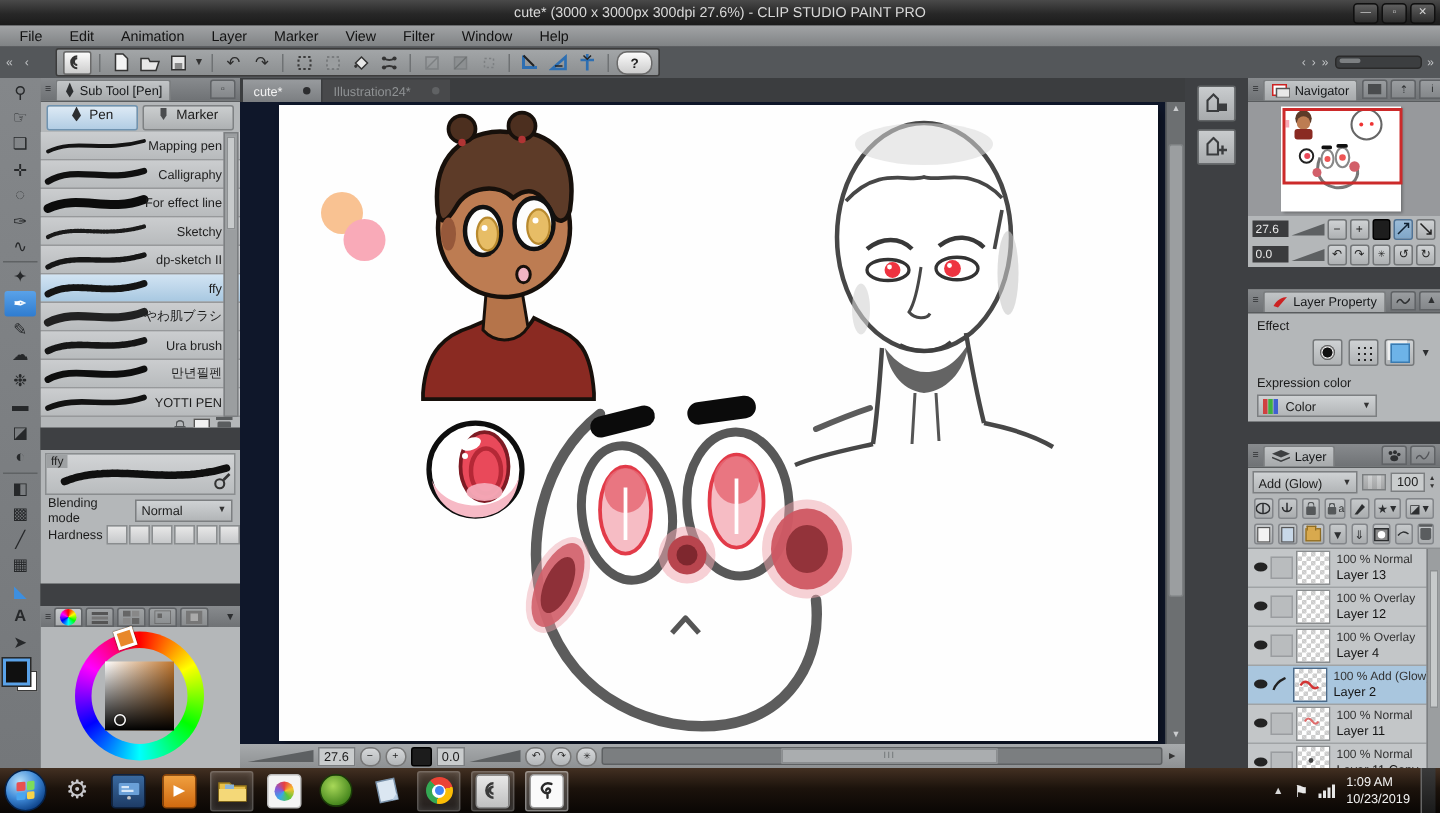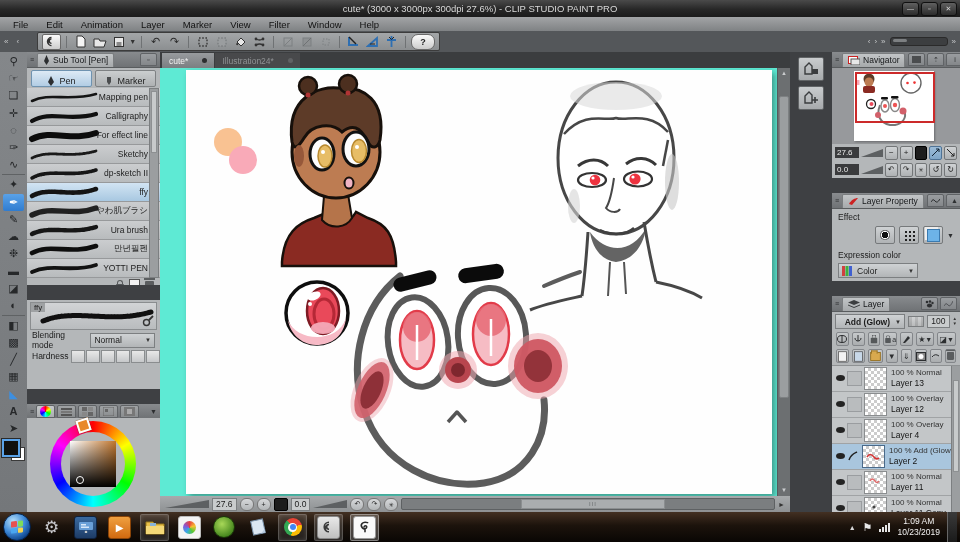--- a/index.html
+++ b/index.html
@@ -56,21 +56,21 @@
   .phead .pmenu{font-size:7px;color:#2c2e30;}
   .ptab{background:linear-gradient(#c2c5c7,#a6a9ab);height:13px;display:flex;align-items:center;
     padding:0 5px;border-radius:2px 2px 0 0;gap:3px;border:1px solid #7a7d7f;border-bottom:none;}
   .ptabicons{margin-left:auto;display:flex;gap:2px;}
   .ptabicon{width:15px;height:11px;background:linear-gradient(#9a9da0,#84878a);
     border:1px solid #606366;border-radius:2px 2px 0 0;display:flex;align-items:center;
     justify-content:center;font-size:7px;color:#2e3032;}
   
   .stabs{display:flex;gap:3px;padding:2px 4px 1px 4px;}
   .stab{flex:1;height:15px;border:1px solid #7e8183;border-radius:2px;display:flex;
-    align-items:flex-end;justify-content:center;gap:4px;font-size:9px;
+    align-items:flex-start;justify-content:center;gap:4px;font-size:9px;
     background:linear-gradient(#cbcecf,#aeb1b3);}
   .stab.sel{background:linear-gradient(#ddeaf5,#b2cde4);border-color:#6f93b0;}
   .blist{position:relative;}
   .brow{height:18px;background:linear-gradient(#cbcdcf,#b8bbbd);
     border-bottom:1px solid #97999b;position:relative;}
   .brow.sel{background:linear-gradient(#d2e4f3,#a8c8e1);}
   .brow svg{position:absolute;left:1px;top:1px;}
   .bname{position:absolute;right:12px;font-size:8.5px;color:#1d1d1d;top:50%;transform:translateY(-50%);}
   .bscroll{position:absolute;right:1px;top:0;bottom:0;width:8px;background:#9b9ea0;border:1px solid #7c7f81;}
   .bscroll i{position:absolute;left:1px;right:1px;top:2px;height:60px;background:#c7cacb;border:1px solid #8d9092;}
@@ -106,21 +106,21 @@
   .cbottom{display:flex;align-items:center;height:24px;padding:0 4px;gap:4px;}
   .cswatches{position:relative;width:26px;height:22px;}
   .cfg{position:absolute;left:0;top:0;width:13px;height:13px;background:#111;
     border:2px solid #7db4e8;box-shadow:0 0 0 1px #333;}
   .cbg{position:absolute;left:9px;top:8px;width:12px;height:12px;background:#fff;border:1px solid #555;}
   .rgbrow{display:flex;align-items:center;gap:3px;font-size:8.5px;color:#202020;margin-left:6px;}
   .rgbsq{width:8px;height:8px;border:1px solid #444;}
   .rainbow{width:15px;height:15px;border-radius:50%;margin-left:auto;
     background:conic-gradient(#f00,#ff0,#0f0,#0ff,#00f,#f0f,#f00);}
   
-  .canvasarea{position:absolute;top:52px;left:160px;width:630px;bottom:30px;background:#5eead4;}
+  .canvasarea{position:absolute;top:52px;left:160px;width:630px;bottom:30px;background:#0f172a;}
   .doctabs{position:absolute;top:0;left:0;right:0;height:16px;background:#3b3d3f;
     display:flex;align-items:flex-end;padding-left:2px;gap:1px;}
   .dtab{height:15px;display:flex;align-items:center;gap:14px;padding:0 7px;font-size:8.5px;}
   .dtab.active{background:linear-gradient(#989b9e,#7b7e81);color:#f2f2f2;}
   .dtab.inactive{background:#48494b;color:#8f9294;}
   .ddot{width:5px;height:5px;border-radius:50%;background:#2c2d2f;}
   .dtab.inactive .ddot{background:#606264;}
   .viewport{position:absolute;top:16px;left:0;right:12px;bottom:16px;overflow:hidden;}
   .page{position:absolute;left:26px;top:2px;width:586px;height:424px;background:#fefefe;
     box-shadow:3px 3px 6px rgba(0,0,0,.35);}
@@ -199,21 +199,21 @@
     border:1px solid #05224a;display:flex;align-items:center;justify-content:center;}
   .flag{width:12px;height:12px;display:grid;grid-template-columns:1fr 1fr;grid-template-rows:1fr 1fr;gap:1px;transform:skewY(-6deg);}
   .flag i{border-radius:1px;}
   .ticon{width:27px;height:25px;display:flex;align-items:center;justify-content:center;border-radius:2px;flex:none;}
   .ticon.open{background:rgba(255,255,255,.10);border:1px solid rgba(255,255,255,.22);box-shadow:inset 0 0 4px rgba(255,255,255,.15);}
   .ticon.active{background:rgba(255,255,255,.22);border:1px solid rgba(255,255,255,.35);}
   .appsq{width:21px;height:21px;border-radius:3px;display:flex;align-items:center;justify-content:center;}
   .tray{margin-left:auto;display:flex;align-items:center;gap:7px;color:#e6e6e6;}
   .sigbars{display:flex;align-items:flex-end;gap:1px;}
   .sigbars i{width:2px;background:#e6e6e6;}
-  .clock{font-size:8.5px;text-align:center;line-height:1.25;color:#f2f2f2;}
+  .clock{font-size:8.5px;text-align:left;line-height:1.25;color:#f2f2f2;}
   .showdesk{width:9px;height:30px;background:linear-gradient(#3a3a3a,#1a1a1a);border-left:1px solid #666;}
   .glyph7{font-size:7px;} .glyph8{font-size:8px;}
 </style>
 </head>
 <body>
 
 <div id="app">
 
   <div class="titlebar">
     <span>cute* (3000 x 3000px 300dpi 27.6%)  - CLIP STUDIO PAINT PRO</span>
@@ -851,21 +851,21 @@
               </svg>
             </div>
           <div class="ptabicon">
               <svg width="9" height="7">
                 <path d="M0 6 Q2 2 4 5 Q6 8 9 1" fill="none" stroke="#54565a"></path>
               </svg>
             </div>
         </div>
       </div>
       <div class="blendrow">
-        <div class="drop" style="width:62px;justify-content:flex-end;font-weight:bold;">
+        <div class="drop" style="width:62px;justify-content:space-between;">
           <span>Add (Glow)</span>
           <span class="da">▼</span>
         </div>
         <div class="lpslider">
             <i></i>
           </div>
         <span class="chip">100</span>
         <div class="stepper">
             <span>▲</span>
             <span>▼</span>

